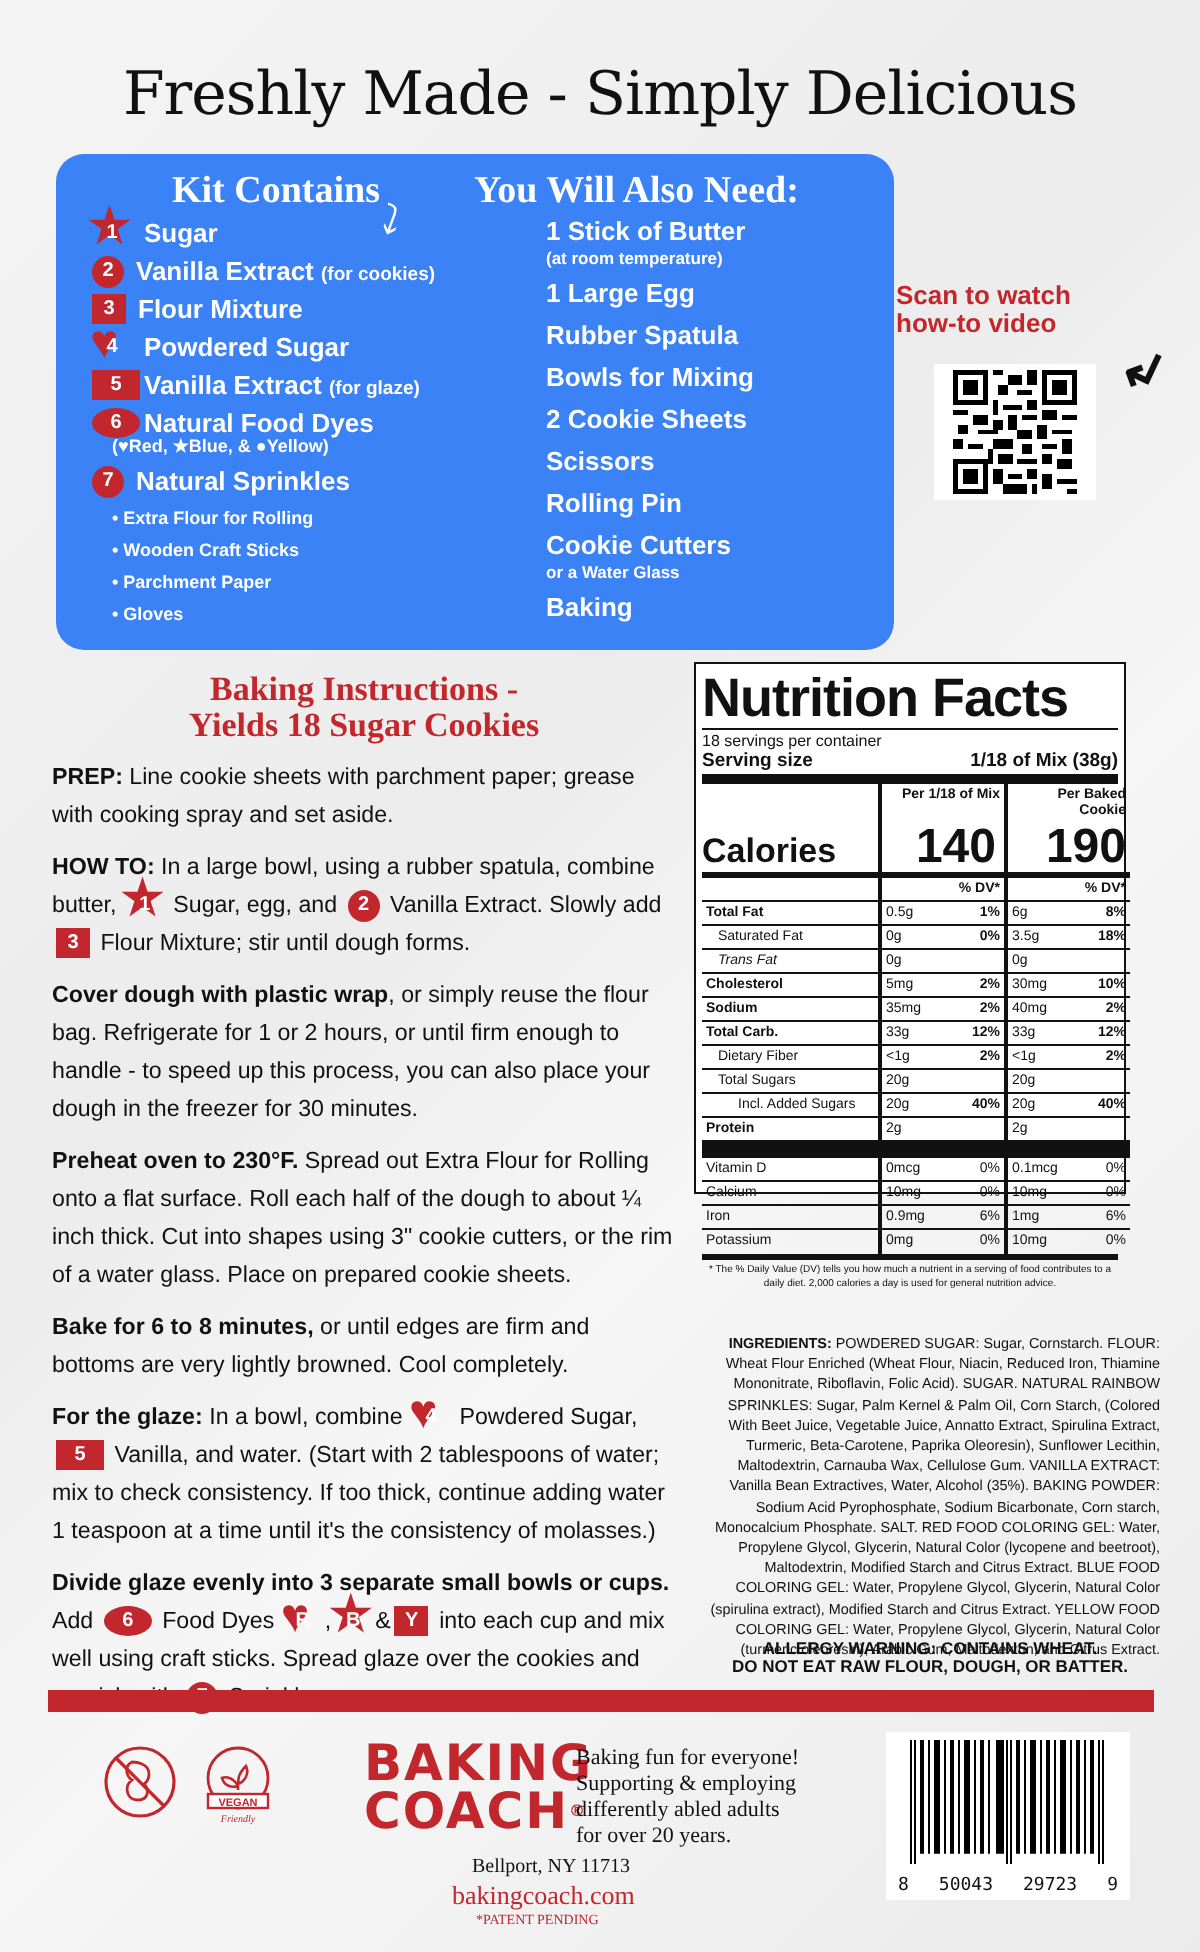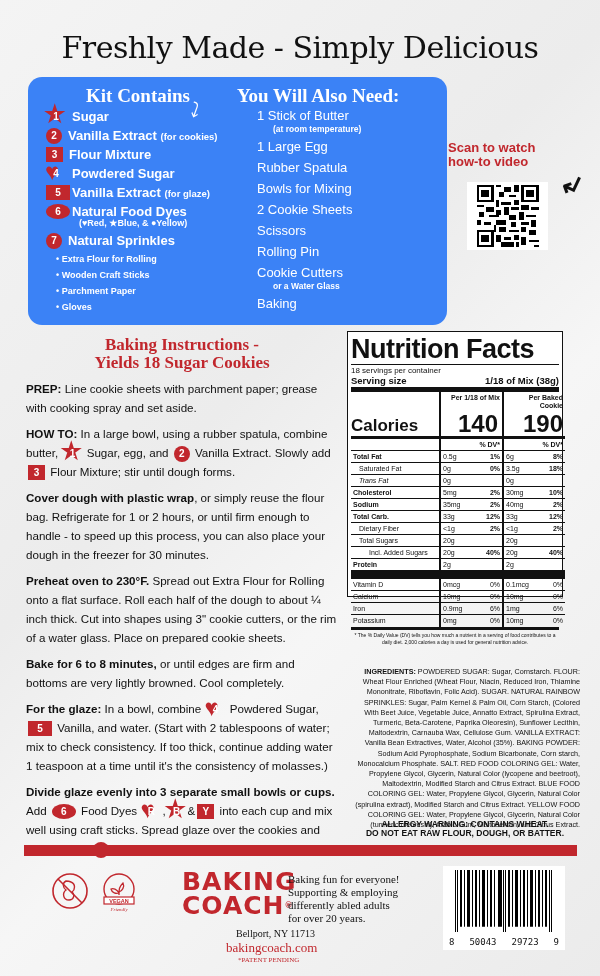--- a/index.html
+++ b/index.html
@@ -6,35 +6,35 @@
 html,body{width:600px;height:976px;overflow:hidden}
 body{background:linear-gradient(135deg,#f4f4f4 0%,#ececec 40%,#f6f6f6 60%,#ebebeb 100%);font-family:"Liberation Sans",sans-serif;color:#111;position:relative}
 .title{position:absolute;top:30px;left:0;width:600px;text-align:center;font-family:"DejaVu Serif",serif;font-size:30px;font-weight:normal;letter-spacing:-0.5px;color:#111}
 .blackbox{position:absolute;left:28px;top:77px;width:419px;height:248px;background:#3b82f6;border-radius:14px;color:#fff}
 .kit{position:absolute;left:0;top:8px;width:210px}
 .kit h2{font-family:"Liberation Serif",serif;font-weight:bold;font-size:19px;text-align:center;margin-left:10px;color:#fff}
 .kit .arrow{position:absolute;left:162px;top:14px;font-size:20px;color:#fff;transform:rotate(20deg)}
 .kit-item{display:flex;align-items:center;height:19px;margin-left:18px;margin-top:0px}
 .kit-item .txt{font-weight:bold;font-size:13px;margin-left:6px;white-space:nowrap}
 .kit-item .sm{font-size:9.5px;font-weight:bold}
-.sub{font-size:9px;font-weight:bold;margin-left:51px;margin-top:-3px;height:13px}
+.sub{font-size:9px;font-weight:bold;margin-left:28px;margin-top:-3px;height:13px}
 .badge{width:20px;height:15px;display:flex;align-items:center;justify-content:center;font-size:10px;font-weight:bold;color:#fff;background:#c1272d;flex:none}
 .b-star{background:none;position:relative}
 .b-star::before{content:"★";position:absolute;color:#c1272d;font-size:24px;left:-2px;top:-7px;line-height:1}
 .b-star span{position:relative;z-index:1}
 .b-circle{border-radius:50%;width:16px;height:16px}
 .b-heart{background:none;position:relative}
 .b-heart::before{content:"♥";position:absolute;color:#c1272d;font-size:24px;left:-1px;top:-6px;line-height:1}
 .b-heart span{position:relative;z-index:1}
 .b-oval{border-radius:50%;width:24px;height:15px}
 .extras{margin-left:28px;margin-top:4px}
 .extras div{font-size:9px;font-weight:bold;height:16px}
 .need{position:absolute;left:215px;top:8px;width:190px}
 .need h2{font-family:"Liberation Serif",serif;font-weight:bold;font-size:19px;color:#fff;margin-left:-6px}
-.need-item{font-weight:normal;font-size:13px;height:20px;margin-left:14px;margin-top:1px}
+.need-item{font-weight:bold;font-size:13px;height:20px;margin-left:30px;margin-top:1px}
 .need-sub{font-size:8.5px;font-weight:bold;margin-left:30px;margin-top:-4px;height:14px}
 .qr-label{position:absolute;left:448px;top:141px;color:#c1272d;font-weight:bold;font-size:13px;line-height:14px}
 .qr-arrow{position:absolute;left:560px;top:170px;font-size:26px;font-weight:bold;color:#111;transform:rotate(25deg)}
 .qr{position:absolute;left:467px;top:182px;width:81px;height:68px;background:#fff;padding:3px}
 .qr svg{width:100%;height:100%}
 .instr{position:absolute;left:26px;top:336px;width:312px}
 .instr h3{font-family:"Liberation Serif",serif;color:#c1272d;font-size:17px;font-weight:bold;text-align:center;line-height:18px;margin-left:0px}
 .para{font-size:11.6px;line-height:19px;margin-top:7px;color:#111}
 .para b{font-weight:bold}
 .ib{display:inline-flex;align-items:center;justify-content:center;color:#fff;font-weight:bold;font-size:10px;vertical-align:middle;background:#c1272d;width:17px;height:15px;margin:0 2px}

